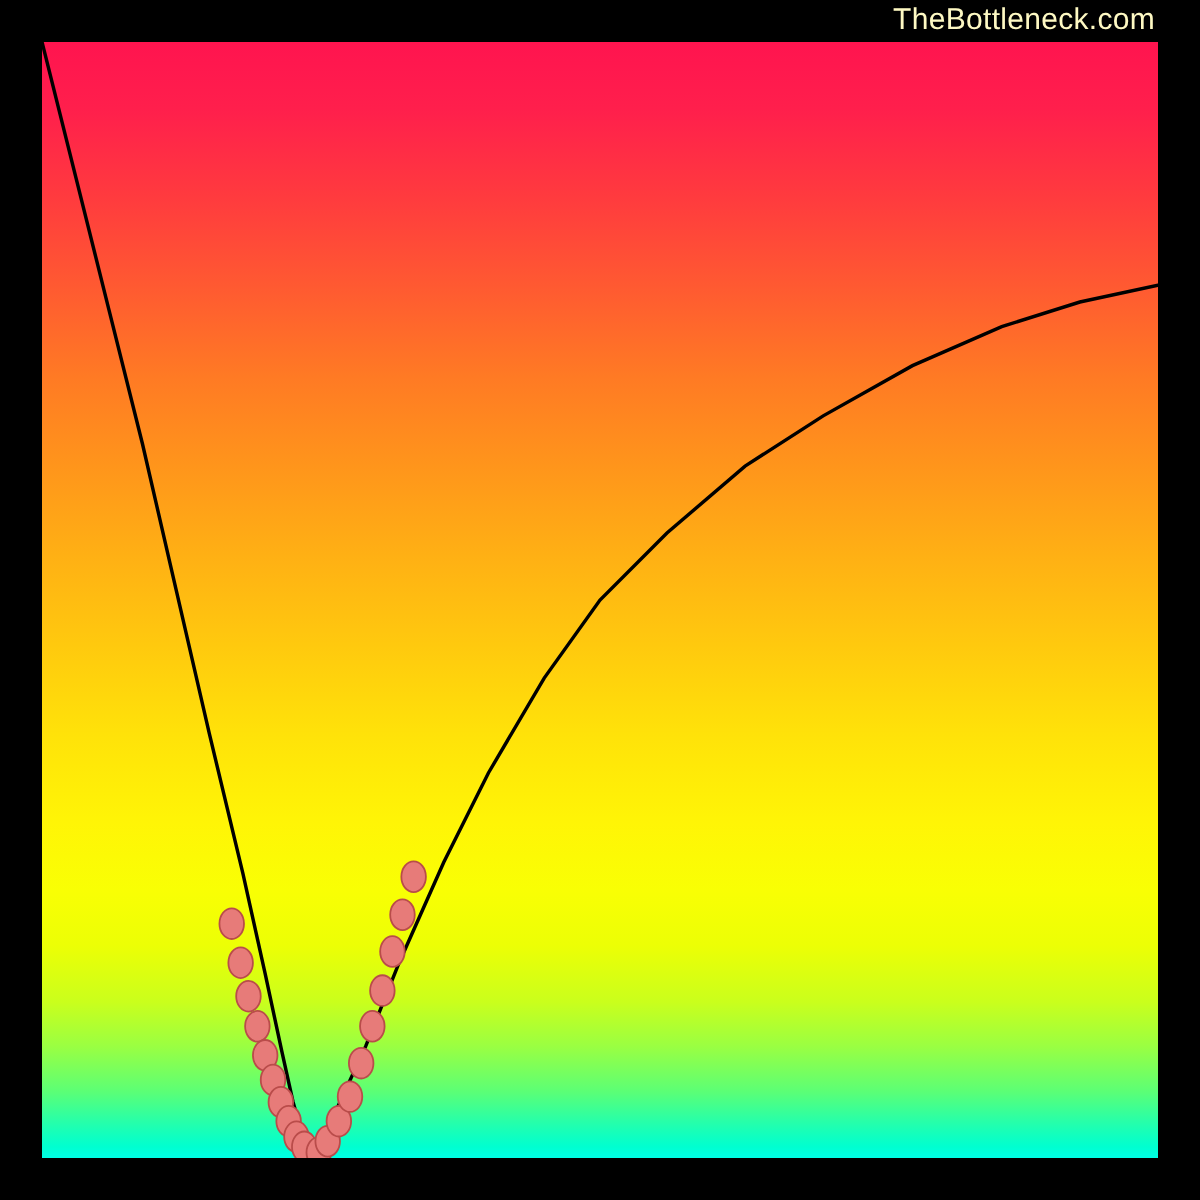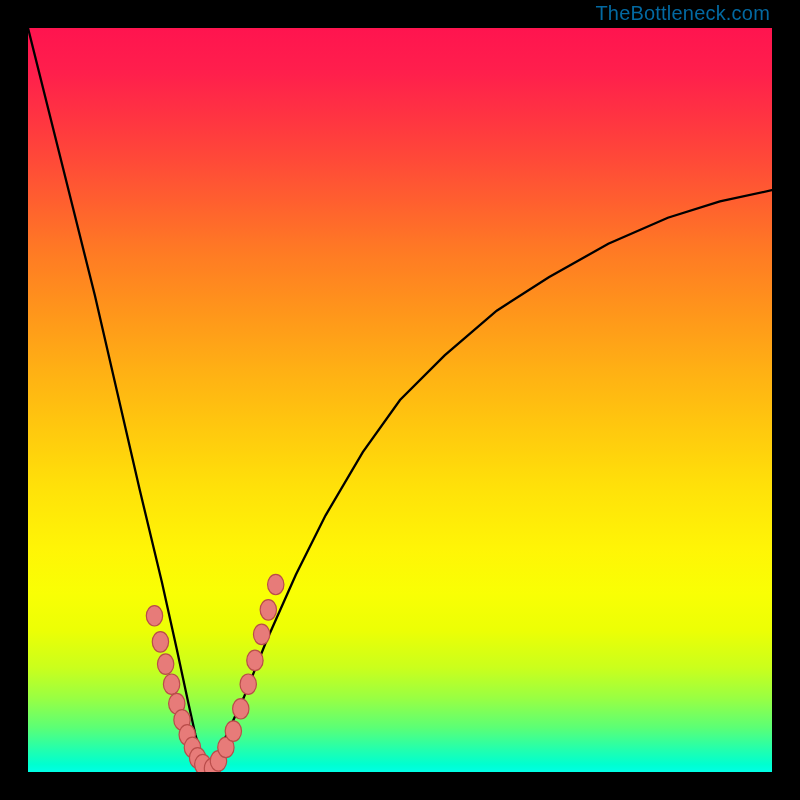--- a/index.html
+++ b/index.html
@@ -50,21 +50,21 @@
       #5cff75 94%,
       #22ffae 97%,
       #00ffd0 99%,
       #00ffe6 100%
     );
   }
   .watermark {
     position: absolute;
     top: 2px;
     right: 30px;
-    color: #0369a1;
+    color: #fef9c3;
     font-size: 20px;
     font-weight: 500;
     letter-spacing: 0.2px;
   }
   svg.curves {
     position: absolute;
     top: 0; left: 0;
     width: 100%;
     height: 100%;
   }

